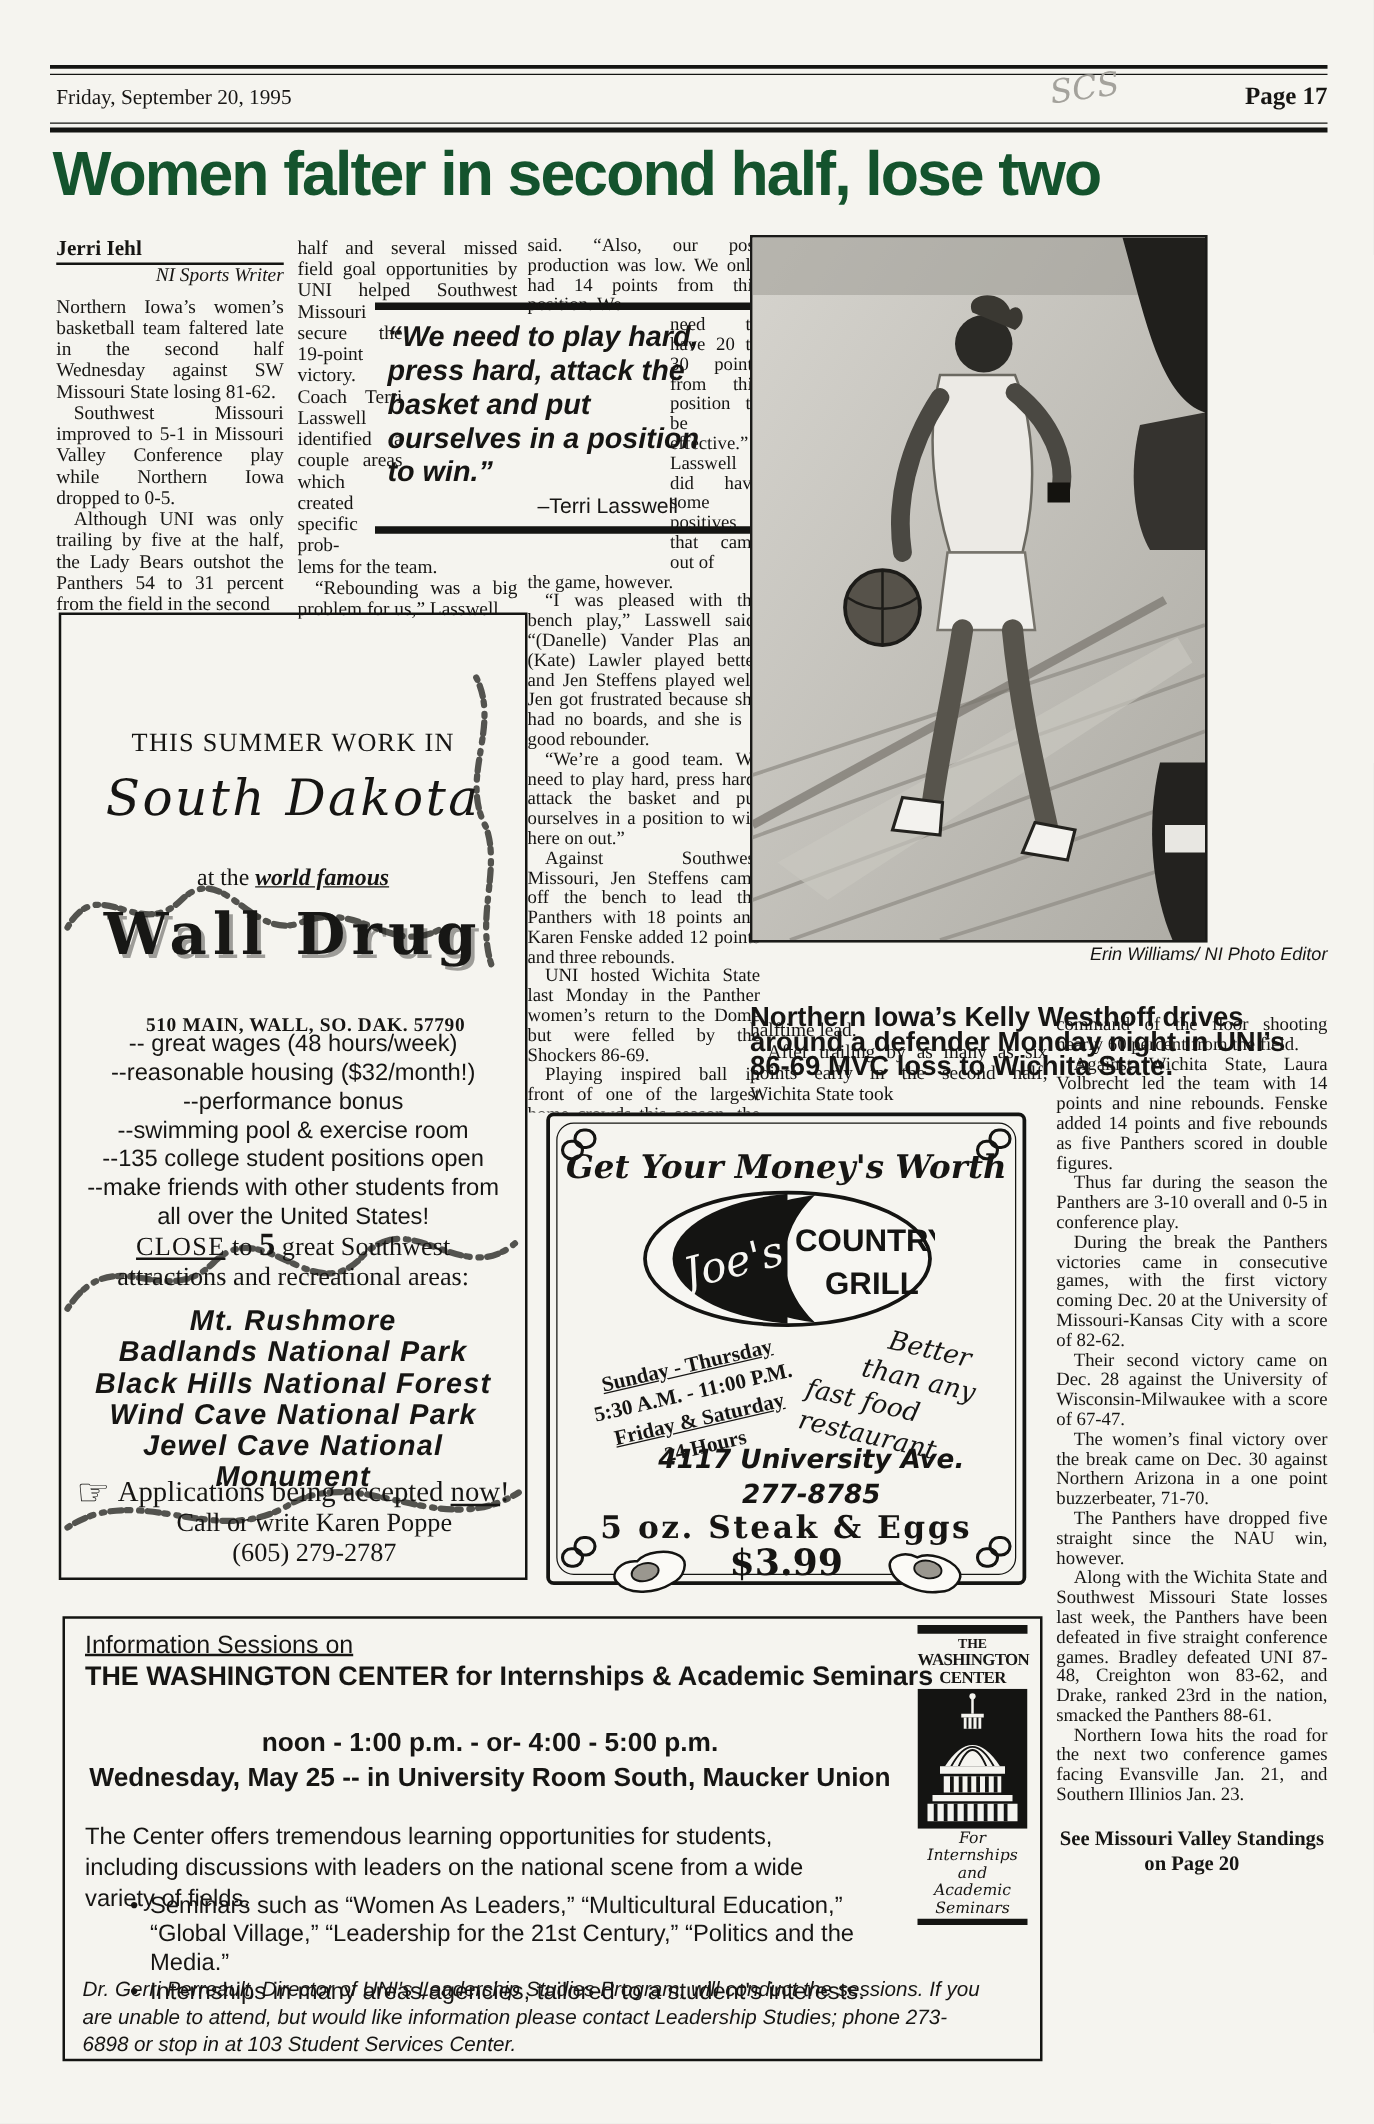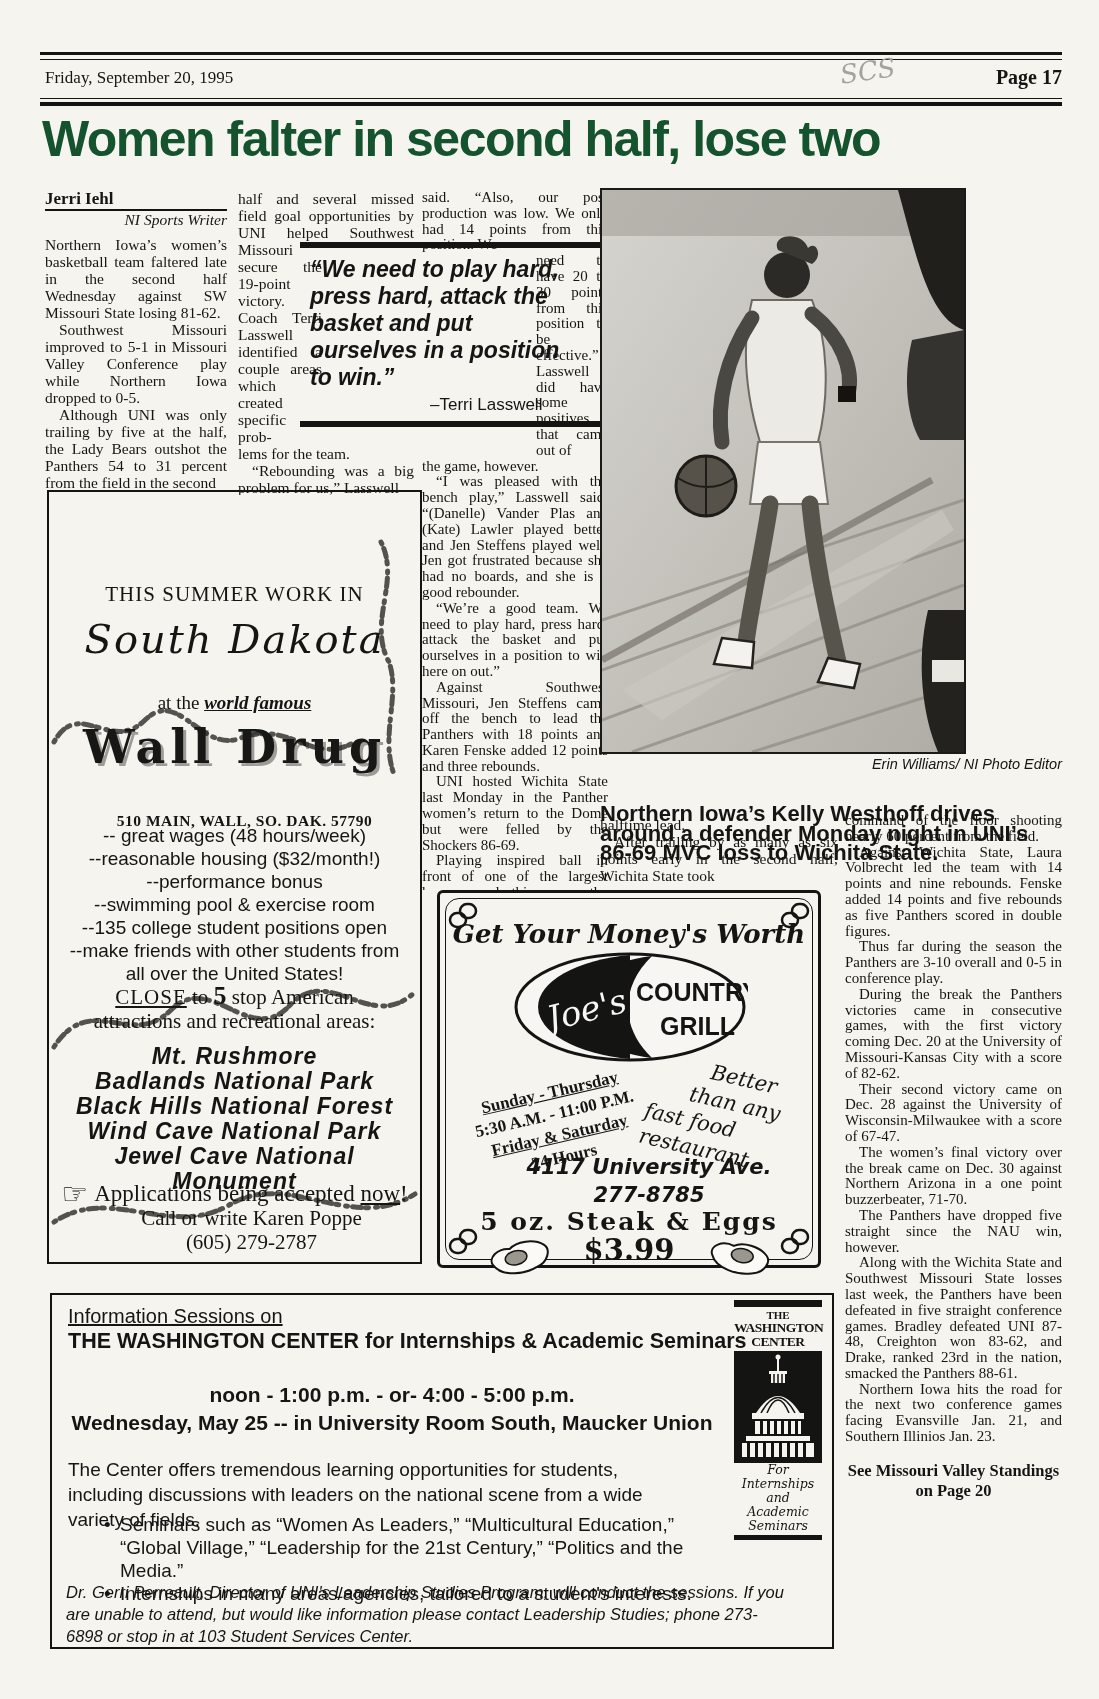--- a/index.html
+++ b/index.html
@@ -214,21 +214,21 @@
     <div class="ctr wd-addr" style="top:320px;padding-left:20px;" data-bind="wall_drug_ad.address">510 MAIN, WALL, SO. DAK.  57790</div>
     <div class="ctr wd-benefits" style="top:332px;padding:0 18px;" data-bind-each="wall_drug_ad.benefits">
         <div>-- great wages (48 hours/week)</div>
         <div>--reasonable housing ($32/month!)</div>
         <div>--performance bonus</div>
         <div>--swimming pool &amp; exercise room</div>
         <div>--135 college student positions open</div>
         <div>--make friends with other students from all over the United States!</div>
       </div>
     <div class="ctr wd-close" style="top:492px;padding:0 30px;">
-      <span class="uw" data-bind="wall_drug_ad.close_word">CLOSE</span><span data-bind="wall_drug_ad.close_mid"> to </span><span class="five" data-bind="wall_drug_ad.close_num">5</span><span data-bind="wall_drug_ad.close_rest"> stop American attractions and recreational areas:</span>
+      <span class="uw" data-bind="wall_drug_ad.close_word">CLOSE</span><span data-bind="wall_drug_ad.close_mid"> to </span><span class="five" data-bind="wall_drug_ad.close_num">5</span><span data-bind="wall_drug_ad.close_rest"> great Southwest attractions and recreational areas:</span>
     </div>
     <div class="ctr wd-attr" style="top:552px;" data-bind-each="wall_drug_ad.attractions">
         <div>Mt. Rushmore</div>
         <div>Badlands National Park</div>
         <div>Black Hills National Forest</div>
         <div>Wind Cave National Park</div>
         <div>Jewel Cave National Monument</div>
       </div>
     <div class="ctr wd-apply" style="top:684px;">
       <span class="hand" data-bind="wall_drug_ad.hand_icon">☞</span><span data-bind="wall_drug_ad.applications_prefix">Applications being accepted </span><span class="now" data-bind="wall_drug_ad.applications_now">now</span><span data-bind="wall_drug_ad.applications_bang">!</span>

